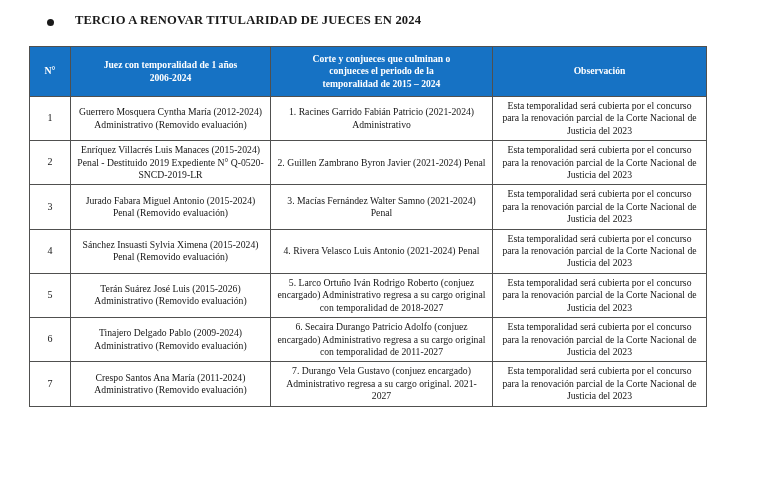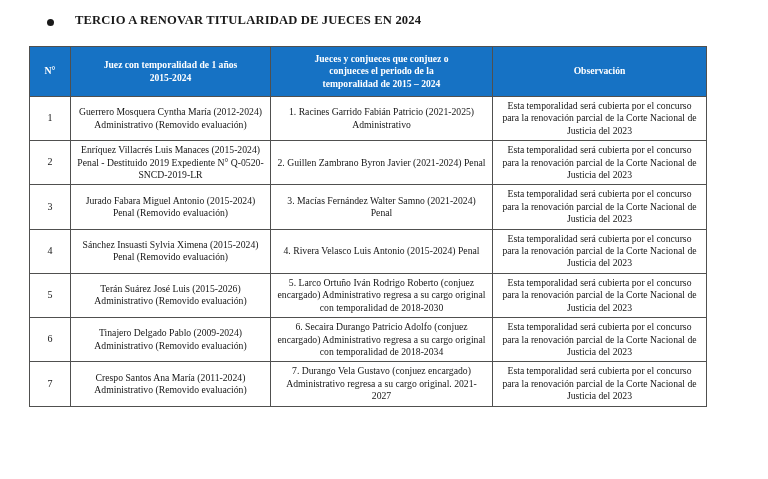--- a/index.html
+++ b/index.html
@@ -124,65 +124,65 @@
         <col class="c-num">
         <col class="c-judge">
         <col class="c-repl">
         <col class="c-obs">
       </colgroup>
       <thead>
         <tr>
           <th class="th-num">N°</th>
           <th class="sep-left">
             <span>Juez con temporalidad de 1 años</span><br>
-            <span>2015-2024</span>
+            <span>2006-2024</span>
           </th>
           <th class="sep-left">
-            <span>Jueces y conjueces que conjuez o</span><br>
+            <span>Corte y conjueces que culminan o</span><br>
             <span>conjueces el periodo de la</span><br>
             <span>temporalidad de 2015 – 2024</span>
           </th>
           <th class="sep-left">Observación</th>
         </tr>
       </thead>
       <tbody id="tbody">
           <tr>
             <td class="num">1</td>
             <td class="judge">Guerrero Mosquera Cyntha María (2012-2024) Administrativo (Removido evaluación)</td>
-            <td class="repl">1. Racines Garrido Fabián Patricio (2021-2025) Administrativo</td>
+            <td class="repl">1. Racines Garrido Fabián Patricio (2021-2024) Administrativo</td>
             <td class="obs">Esta temporalidad será cubierta por el concurso para la renovación parcial de la Corte Nacional de Justicia del 2023</td>
           </tr>
           <tr>
             <td class="num">2</td>
             <td class="judge">Enríquez Villacrés Luis Manaces (2015-2024)  Penal - Destituido 2019 Expediente N° Q-0520-SNCD-2019-LR</td>
             <td class="repl">2. Guillen Zambrano Byron Javier (2021-2024) Penal</td>
             <td class="obs">Esta temporalidad será cubierta por el concurso para la renovación parcial de la Corte Nacional de Justicia del 2023</td>
           </tr>
           <tr>
             <td class="num">3</td>
             <td class="judge">Jurado Fabara Miguel Antonio (2015-2024)  Penal (Removido evaluación)</td>
             <td class="repl">3. Macías Fernández Walter Samno (2021-2024) Penal</td>
             <td class="obs">Esta temporalidad será cubierta por el concurso para la renovación parcial de la Corte Nacional de Justicia del 2023</td>
           </tr>
           <tr>
             <td class="num">4</td>
             <td class="judge">Sánchez Insuasti Sylvia Ximena (2015-2024)  Penal (Removido evaluación)</td>
-            <td class="repl">4. Rivera Velasco Luis Antonio (2015-2024) Penal</td>
+            <td class="repl">4. Rivera Velasco Luis Antonio (2021-2024) Penal</td>
             <td class="obs">Esta temporalidad será cubierta por el concurso para la renovación parcial de la Corte Nacional de Justicia del 2023</td>
           </tr>
           <tr>
             <td class="num">5</td>
             <td class="judge">Terán Suárez José Luis (2015-2026) Administrativo  (Removido evaluación)</td>
-            <td class="repl">5. Larco Ortuño Iván Rodrigo Roberto (conjuez encargado) Administrativo regresa a su cargo original con temporalidad de 2018-2030</td>
+            <td class="repl">5. Larco Ortuño Iván Rodrigo Roberto (conjuez encargado) Administrativo regresa a su cargo original con temporalidad de 2018-2027</td>
             <td class="obs">Esta temporalidad será cubierta por el concurso para la renovación parcial de la Corte Nacional de Justicia del 2023</td>
           </tr>
           <tr>
             <td class="num">6</td>
             <td class="judge">Tinajero Delgado Pablo (2009-2024) Administrativo (Removido evaluación)</td>
-            <td class="repl">6. Secaira Durango Patricio Adolfo (conjuez encargado) Administrativo regresa a su cargo original con temporalidad de 2018-2034</td>
+            <td class="repl">6. Secaira Durango Patricio Adolfo (conjuez encargado) Administrativo regresa a su cargo original con temporalidad de 2011-2027</td>
             <td class="obs">Esta temporalidad será cubierta por el concurso para la renovación parcial de la Corte Nacional de Justicia del 2023</td>
           </tr>
           <tr>
             <td class="num">7</td>
             <td class="judge">Crespo Santos Ana María (2011-2024) Administrativo (Removido evaluación)</td>
             <td class="repl">7. Durango Vela Gustavo (conjuez encargado) Administrativo regresa a su cargo original. 2021-2027</td>
             <td class="obs">Esta temporalidad será cubierta por el concurso para la renovación parcial de la Corte Nacional de Justicia del 2023</td>
           </tr>
         </tbody>
     </table>

